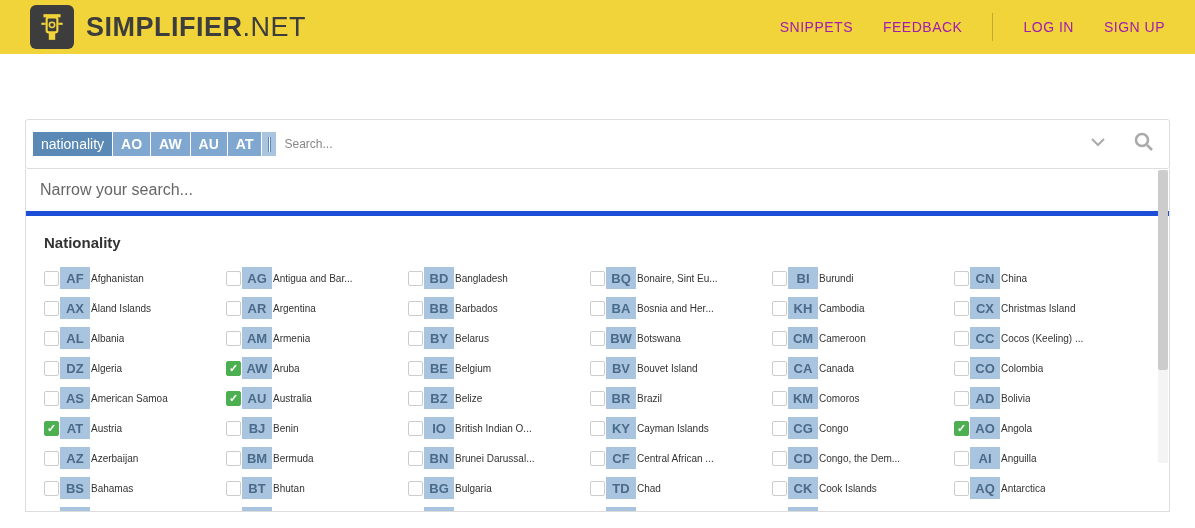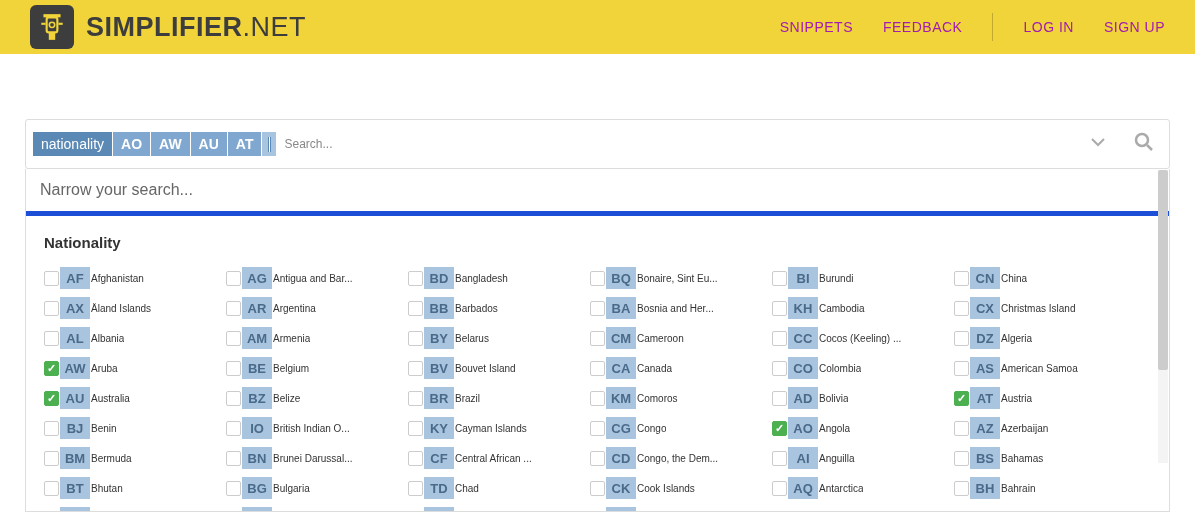--- a/index.html
+++ b/index.html
@@ -171,20 +171,25 @@
             <span class="code">AM</span>
             <span class="label">Armenia</span>
           </div>
           <div class="item">
             <span class="chk"></span>
             <span class="code">BY</span>
             <span class="label">Belarus</span>
           </div>
           <div class="item">
             <span class="chk"></span>
+            <span class="code">BW</span>
+            <span class="label">Botswana</span>
+          </div>
+          <div class="item">
+            <span class="chk"></span>
             <span class="code">CM</span>
             <span class="label">Cameroon</span>
           </div>
           <div class="item">
             <span class="chk"></span>
             <span class="code">CC</span>
             <span class="label">Cocos (Keeling) ...</span>
           </div>
           <div class="item">
             <span class="chk"></span>

